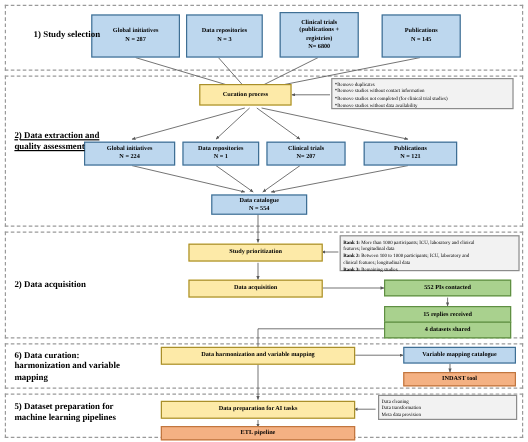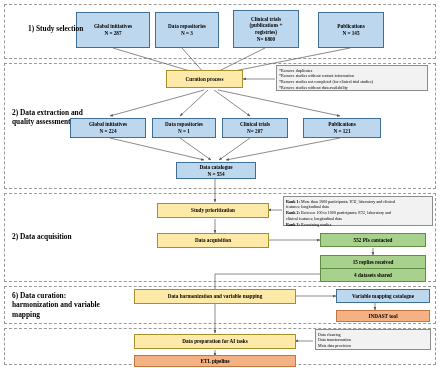--- a/index.html
+++ b/index.html
@@ -125,23 +125,24 @@
 
       <path d="M215,303 L215,333" marker-end="url(#ah)"></path>
 
       <path d="M313,341 L295,341" marker-end="url(#ah)"></path>
 
       <path d="M215,350 L215,356" marker-end="url(#ah)"></path>
     </g>
   </svg>
 
   <div class="sec-label" style="left:12px; top:24px; width:76px;margin-left:16px;">1) Study selection</div>
-  <div class="sec-label" style="left:12px; top:108px; width:74px;">2) Data extraction and quality assessment</div>
+  <div class="sec-label" style="left:12px; top:108px; width:74px;text-decoration:underline;">2) Data extraction and quality assessment</div>
   <div class="sec-label" style="left:12px; top:232px; width:80px;">2) Data acquisition</div>
   <div class="sec-label" style="left:12px; top:291px; width:100px;">6) Data curation: harmonization and variable mapping</div>
+  <div class="sec-label" style="left:12px; top:334px; width:100px;">5) Dataset preparation for machine learning pipelines</div>
 
   <div class="node blue" style="left:76px; top:12px; width:74px; height:36px;">
     <span class="txt">Global initiatives<br>N = 287</span>
   </div>
   <div class="node blue" style="left:155px; top:12px; width:64px; height:36px;">
     <span class="txt">Data repositories<br>N = 3</span>
   </div>
   <div class="node blue" style="left:233px; top:10px; width:66px; height:38px;">
     <span class="txt">Clinical trials<br>(publications +<br>registries)<br>N= 6800</span>
   </div>

